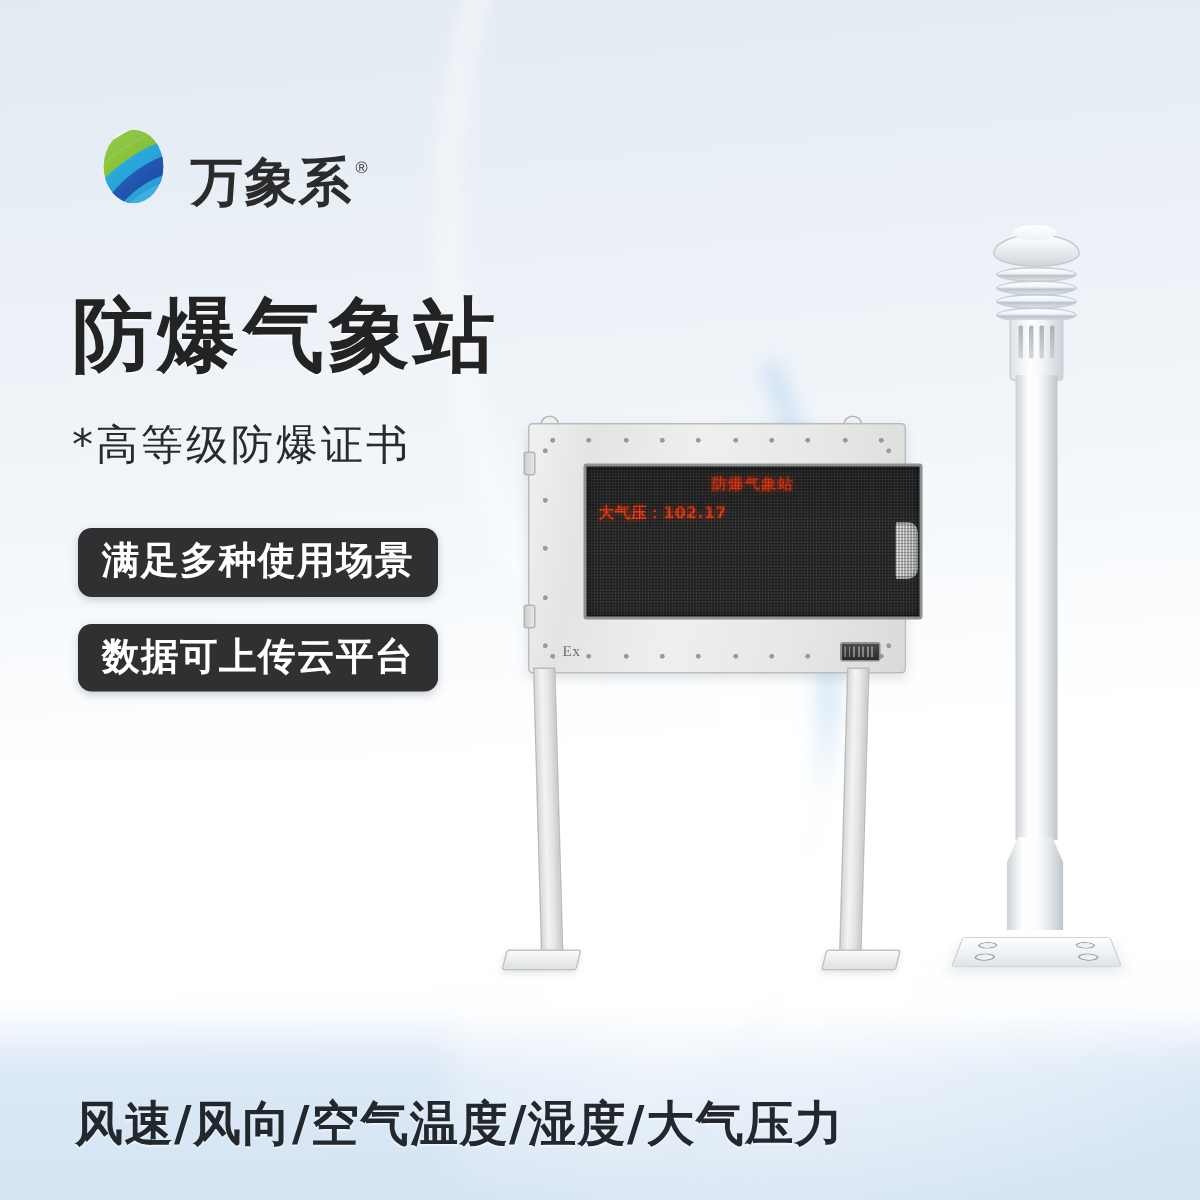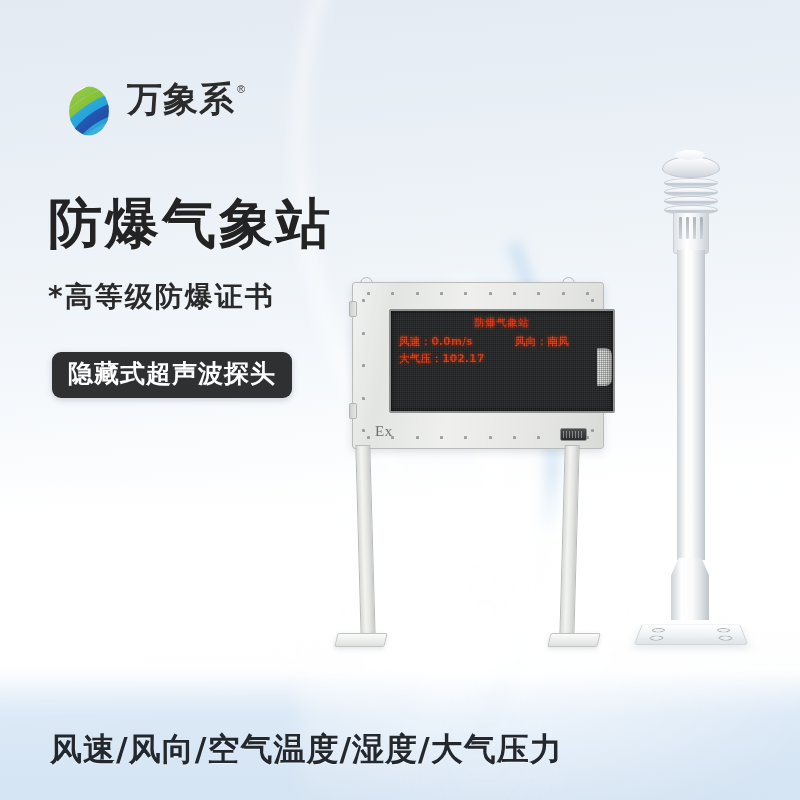--- a/index.html
+++ b/index.html
@@ -51,39 +51,39 @@
     position:absolute;left:0;right:0;bottom:0;height:130px;
     background:linear-gradient(180deg,rgba(221,234,247,0) 0%,rgba(216,231,246,.85) 35%,#d5e4f3 100%);
   }
   .bg-bottom-sheen{
     position:absolute;right:-120px;bottom:-60px;width:620px;height:300px;
     background:radial-gradient(ellipse at 30% 30%,rgba(255,255,255,.75),rgba(255,255,255,0) 62%);
     filter:blur(10px);
   }
 
   
-  .logo{position:absolute;left:60px;top:82px;display:flex;align-items:flex-start;gap:9px;}
+  .logo{position:absolute;left:60px;top:82px;display:flex;align-items:flex-end;gap:9px;}
   .logo-mark{width:58px;height:58px;flex:none;}
   .logo-text{position:relative;display:flex;align-items:flex-start;}
   .logo-word{
     font-size:35px;font-weight:bold;color:#2b2b2b;letter-spacing:1px;
     font-family:"DejaVu Sans","Liberation Sans",sans-serif;line-height:1;
   }
   .logo-reg{font-size:11px;color:#3a3a3a;margin-left:2px;margin-top:1px;}
 
   
   .headline{
     position:absolute;left:48px;top:196px;
     font-size:54px;font-weight:bold;color:#232323;letter-spacing:3px;
     font-family:"DejaVu Sans","Liberation Sans",sans-serif;line-height:1.05;
     text-shadow:0 1px 1px rgba(255,255,255,.7);
   }
   .subline{
     position:absolute;left:48px;top:278px;
-    font-size:28px;font-weight:bold;color:#2a2a2a;letter-spacing:2px;
+    font-size:28px;font-weight:normal;color:#2a2a2a;letter-spacing:2px;
     font-family:"DejaVu Sans","Liberation Sans",sans-serif;
   }
 
   
   .pills{position:absolute;left:52px;top:352px;display:flex;flex-direction:column;gap:18px;}
   .pill{
     display:inline-flex;align-items:center;justify-content:center;
     background:#2f3032;color:#ffffff;border-radius:9px;
     padding:7px 16px 9px 16px;font-size:25px;font-weight:bold;letter-spacing:1px;
     font-family:"DejaVu Sans","Liberation Sans",sans-serif;
@@ -137,21 +137,21 @@
   .cab-bolts-left{left:9px;}
   .cab-bolts-right{right:9px;}
   .bolt{width:3px;height:3px;border-radius:50%;background:#9fa3a1;box-shadow:inset 0 0 1px #6e7270;}
   .cab-ring{
     position:absolute;top:-5px;width:11px;height:11px;border:1.6px solid #b6b9b7;border-radius:50%;
     background:transparent;
   }
   .cab-ring.l{left:30px;}
   .cab-ring.r{right:30px;}
   .cab-ex{
-    position:absolute;left:22px;bottom:8px;font-size:15px;color:#6c6f6e;
+    position:absolute;left:22px;bottom:8px;font-size:10px;color:#6c6f6e;
     font-family:"Liberation Serif","DejaVu Serif",serif;letter-spacing:.5px;
   }
   .cab-plate{
     position:absolute;right:16px;bottom:7px;width:25px;height:11px;border-radius:2px;
     background:linear-gradient(180deg,#4a4c4d,#2a2c2d);border:1px solid #8d908e;
     overflow:hidden;
   }
   .cab-plate::after{
     content:"";position:absolute;inset:2px;
     background:repeating-linear-gradient(90deg,#b6b9ba 0 1px,transparent 1px 3px);
@@ -303,21 +303,22 @@
     <span class="logo-text">
       <span class="logo-word">万象系</span>
       <span class="logo-reg">®</span>
     </span>
   </div>
 
   <div class="headline">防爆气象站</div>
   <div class="subline">*高等级防爆证书</div>
 
   <div class="pills">
-    <div class="pill">隐藏式超声波探头</div>
+    <div class="pill">满足多种使用场景</div>
+    <div class="pill">数据可上传云平台</div>
   </div>
 
   <div class="cabinet-group">
     <div class="cab-ring l"></div>
     <div class="cab-ring r"></div>
 
     <div class="cab-body">
       <div class="cab-bolts-top">
         <i class="bolt"></i>
           <i class="bolt"></i>
@@ -358,24 +359,20 @@
       </div>
 
       <div class="cab-hinge h1"></div>
       <div class="cab-hinge h2"></div>
 
       <div class="cab-screen">
         <div class="led-grid"></div>
         <div class="led-content">
           <div class="led-title">防爆气象站</div>
           <div class="led-rows">
-            <div class="led-row">
-              <span class="led-cell c1">风速：0.0m/s</span>
-              <span class="led-cell">风向：南风</span>
-            </div>
             <div class="led-row">
               <span class="led-cell c1">大气压：102.17</span>
               <span class="led-cell"></span>
             </div>
           </div>
         </div>
       </div>
 
       <div class="cab-ex">Ex</div>
       <div class="cab-plate"></div>

